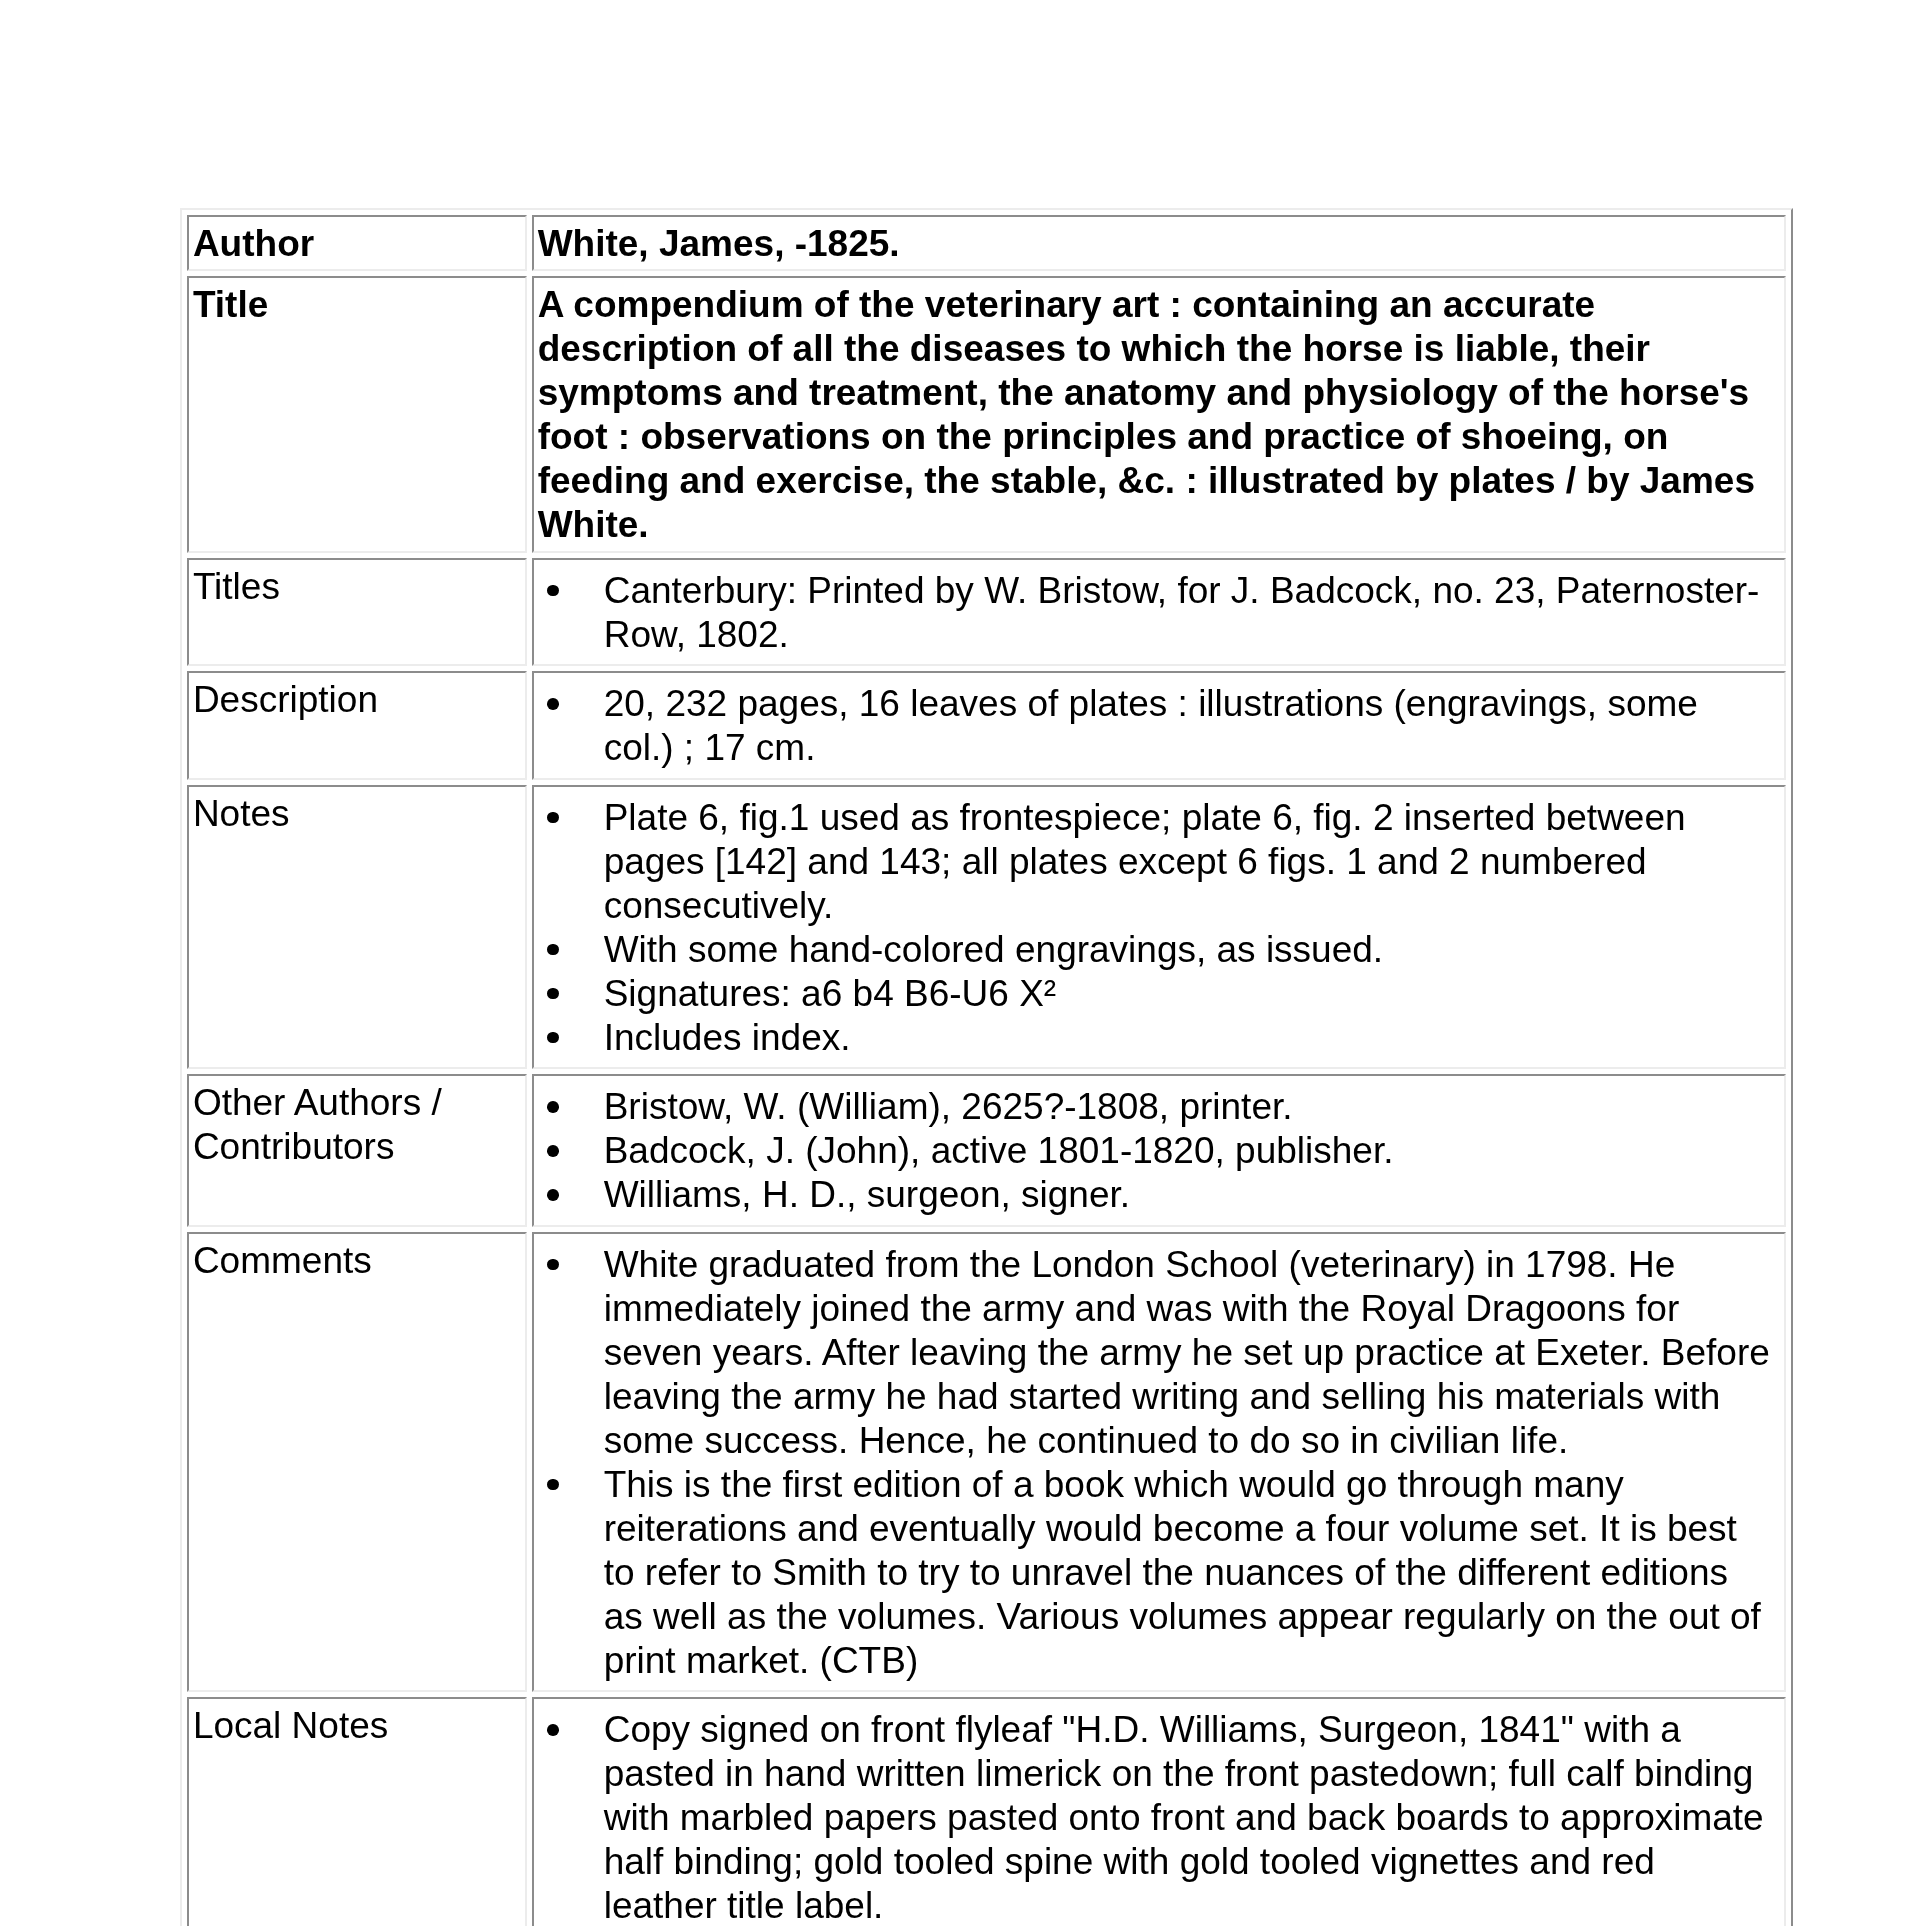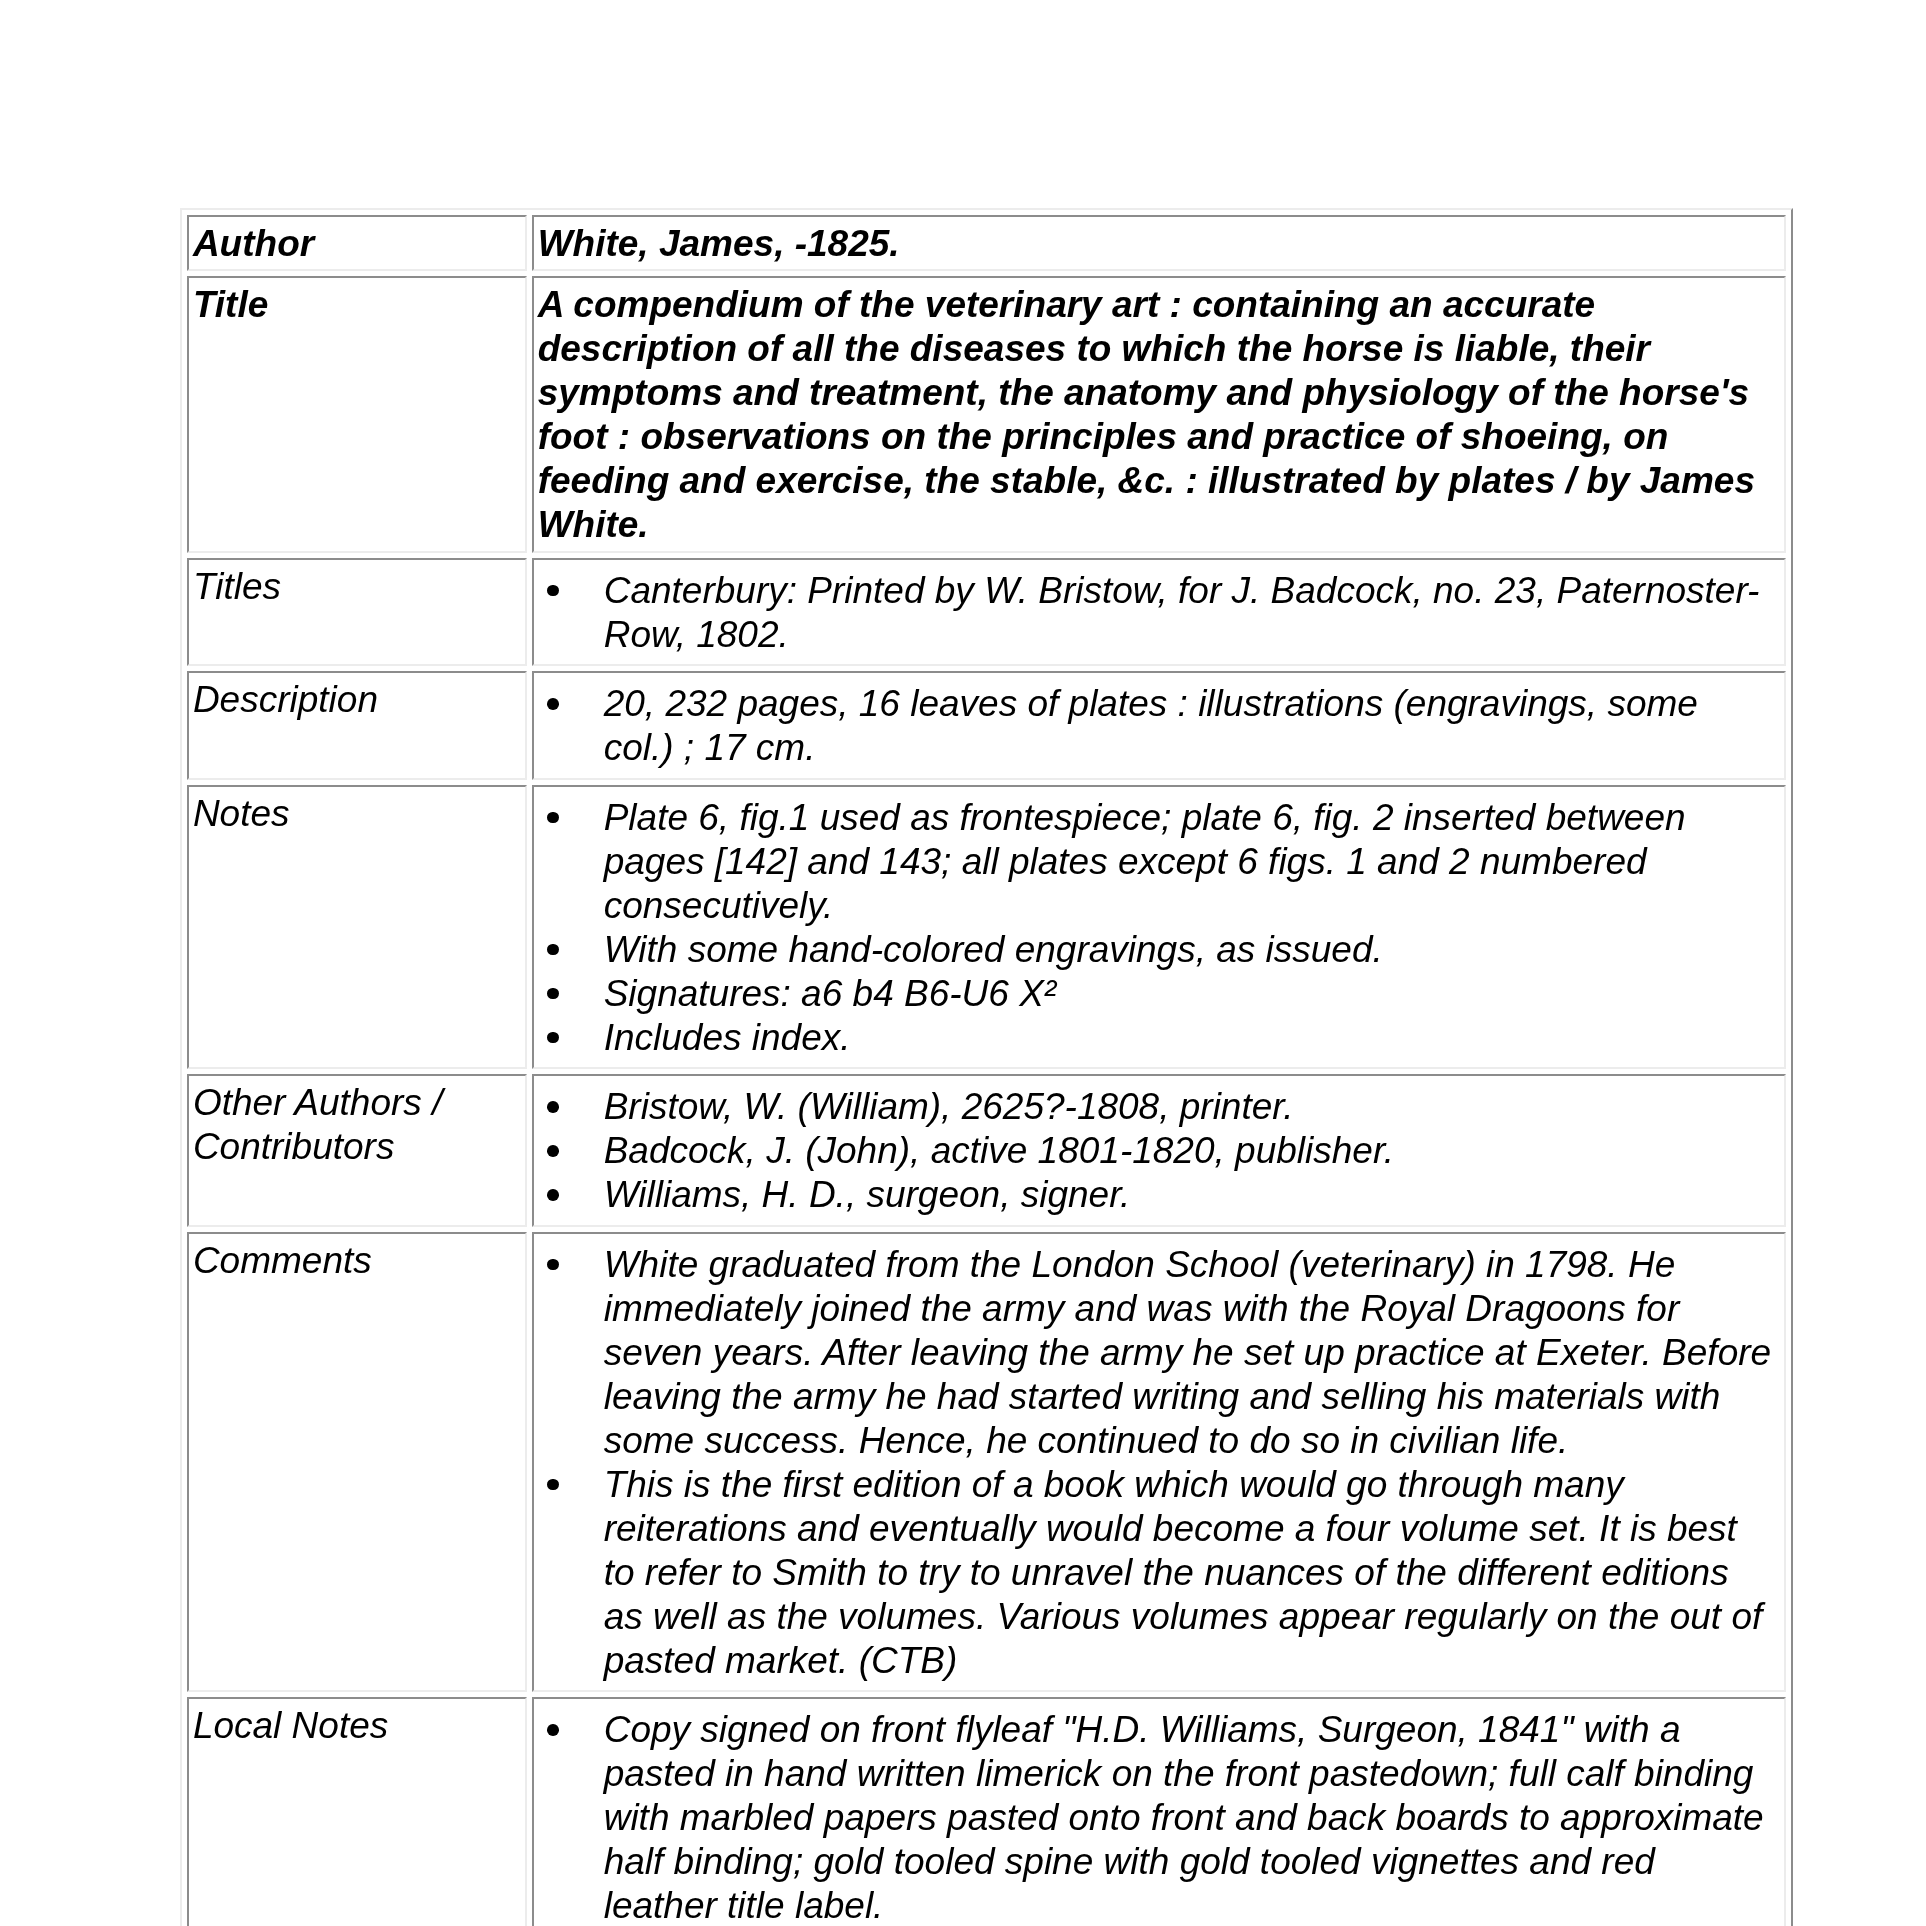--- a/index.html
+++ b/index.html
@@ -28,21 +28,20 @@
     background: #ffffff;
   }
   .record td {
     border-style: solid;
     border-width: 2.3px;
     border-color: #8c8c8c #ececec #ececec #8c8c8c;
     vertical-align: top;
     padding: 4.6px 3.9px 3.9px 3.9px;
     font-size: 37px;
     line-height: 44px;
-    font-style: italic;
   }
   .record td.label {
     width: 328px;
   }
   .record tr.bold td {
     font-weight: bold;
   }
   ul.values {
     list-style: none;
     margin: 4px;
@@ -110,21 +109,21 @@
           <li><span class="bullet"></span><span>Badcock, J. (John), active 1801-1820, publisher.</span></li>
           <li><span class="bullet"></span><span>Williams, H. D., surgeon, signer.</span></li>
         </ul>
       </td>
     </tr>
     <tr>
       <td class="label">Comments</td>
       <td>
         <ul class="values">
           <li><span class="bullet"></span><span>White graduated from the London School (veterinary) in 1798.  He immediately joined the army and was with the Royal Dragoons for seven years.  After leaving the army he set up practice at Exeter.  Before leaving the army he had started writing and selling his materials with some success.  Hence, he continued to do so in civilian life.</span></li>
-          <li><span class="bullet"></span><span>This is the first edition of a book which would go through many reiterations and eventually would become a four volume set. It is best to refer to Smith to try to unravel the nuances of the different editions as well as the volumes. Various volumes appear regularly on the out of pasted market. (CTB)</span></li>
+          <li><span class="bullet"></span><span>This is the first edition of a book which would go through many reiterations and eventually would become a four volume set. It is best to refer to Smith to try to unravel the nuances of the different editions as well as the volumes. Various volumes appear regularly on the out of print market. (CTB)</span></li>
         </ul>
       </td>
     </tr>
     <tr>
       <td class="label">Local Notes</td>
       <td>
         <ul class="values">
           <li><span class="bullet"></span><span>Copy signed on front flyleaf "H.D. Williams, Surgeon, 1841" with a pasted in hand written limerick on the front pastedown; full calf binding with marbled papers pasted onto front and back boards to approximate half binding; gold tooled spine with gold tooled vignettes and red leather title label.</span></li>
         </ul>
       </td>

